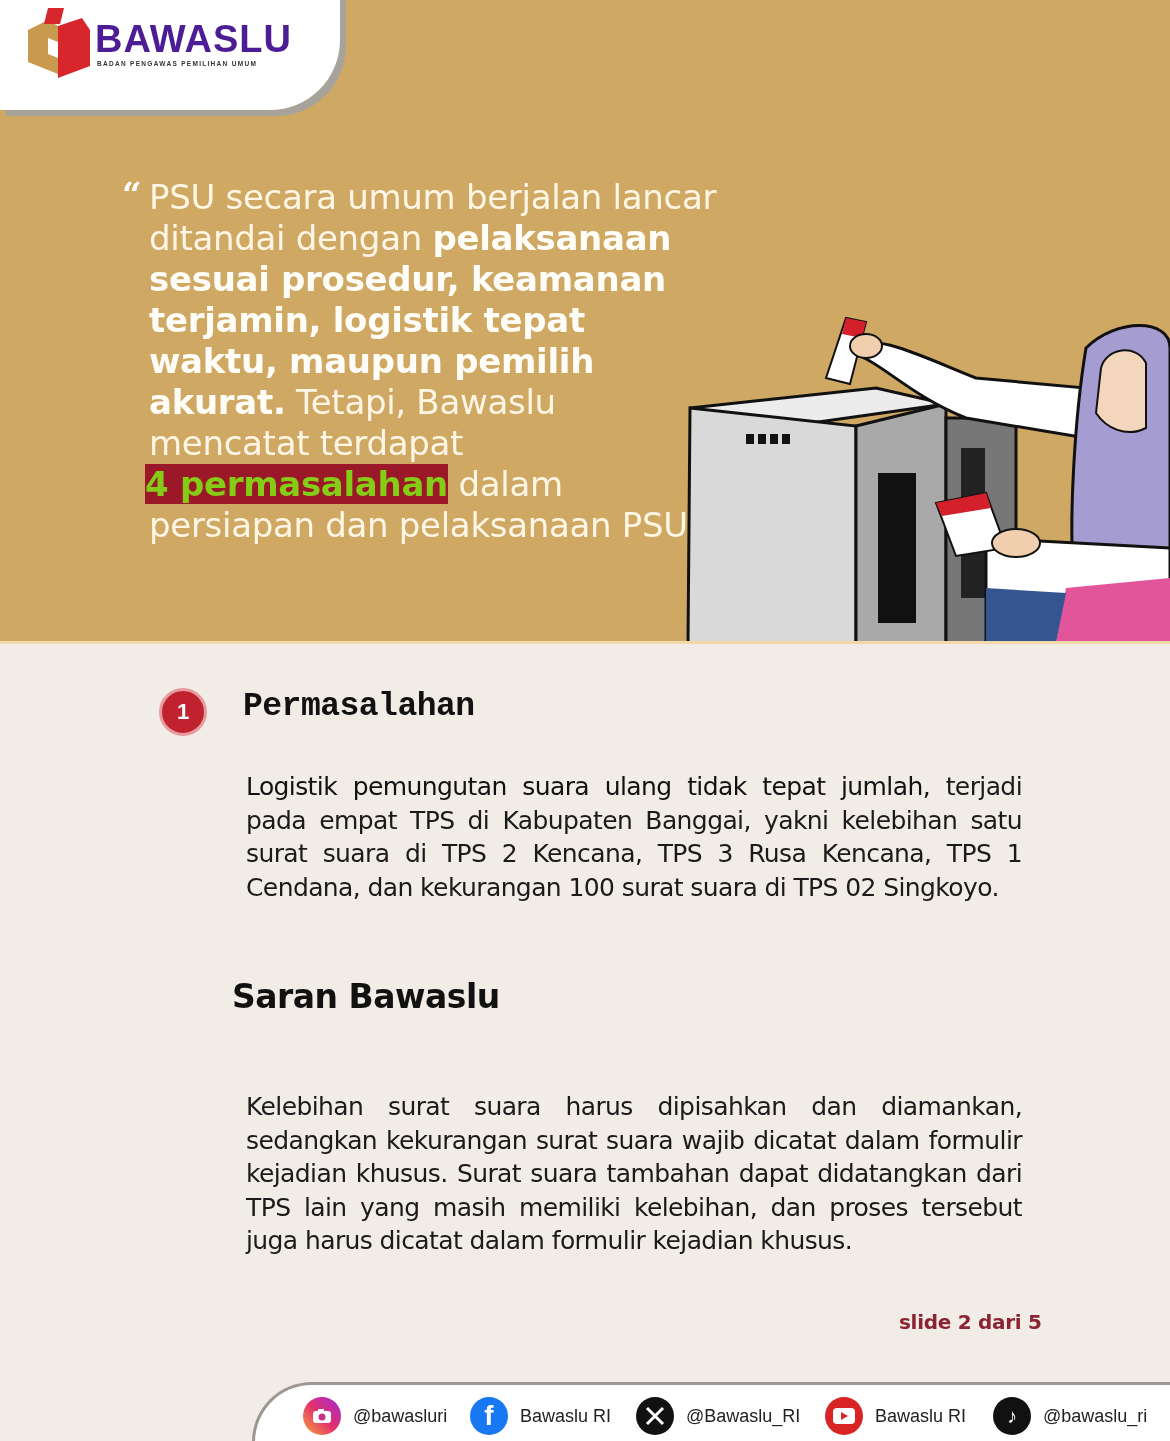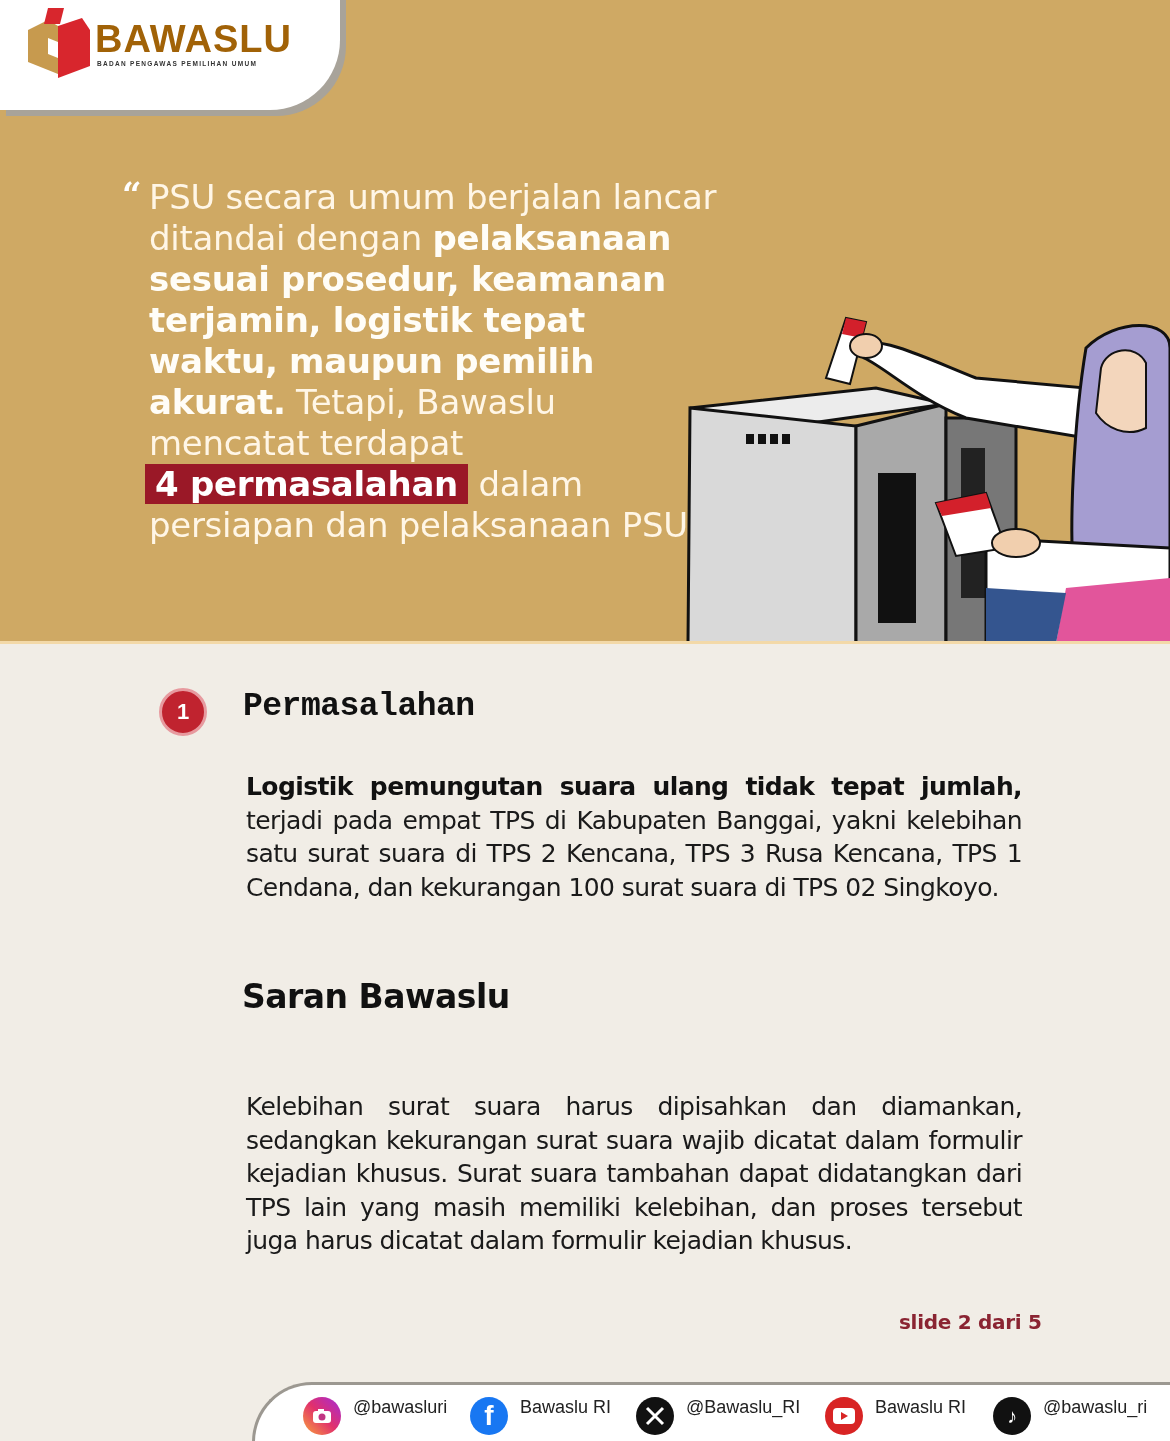--- a/index.html
+++ b/index.html
@@ -4,47 +4,47 @@
 <style>
   * { margin: 0; padding: 0; box-sizing: border-box; }
   html, body { width: 1170px; height: 1441px; overflow: hidden; }
   body { position: relative; background: #f1ede6; font-family: "DejaVu Sans", sans-serif; }
 
   .top { position: absolute; left: 0; top: 0; width: 1170px; height: 643px; background: #cfa964; overflow: hidden; }
   .top-edge { position: absolute; left: 0; top: 641px; width: 1170px; height: 3px; background: #f3d9a8; }
 
   .logo-card { position: absolute; left: 0; top: -40px; width: 340px; height: 150px; background: #ffffff; border-radius: 0 0 70px 0; box-shadow: 6px 6px 0 #a8a39a; }
   .logo-mark { position: absolute; left: 24px; top: 8px; width: 70px; height: 72px; }
-  .logo-word { position: absolute; left: 95px; top: 18px; font-family: "Liberation Sans", sans-serif; font-weight: 700; font-size: 38px; letter-spacing: 1px; color: #a16207; }
+  .logo-word { position: absolute; left: 95px; top: 18px; font-family: "Liberation Sans", sans-serif; font-weight: 700; font-size: 38px; letter-spacing: 1px; color: #4c1d95; }
   .logo-sub { position: absolute; left: 97px; top: 60px; font-family: "Liberation Sans", sans-serif; font-weight: 700; font-size: 6.5px; letter-spacing: 1.3px; color: #333; }
 
   .ayo { position: absolute; left: 1030px; top: 6px; width: 126px; height: 122px; }
   .ayo-card { position: absolute; left: 24px; top: 22px; width: 98px; height: 100px; background: #fff; border: 3px solid #fff; box-shadow: 0 0 0 3px #fff; }
   .ayo-text { position: absolute; right: 10px; font-family: "Liberation Sans", sans-serif; font-weight: 700; line-height: 1; transform: scaleX(0.72); transform-origin: right; }
   .ayo-t1 { top: 30px; font-size: 30px; color: #111; }
   .ayo-t2 { top: 60px; font-size: 30px; color: #d3202b; }
   .ayo-t3 { top: 88px; font-size: 28px; color: #111; }
 
   .quote-mark { position: absolute; left: 122px; top: 174px; font-size: 34px; color: #fff; font-weight: 700; font-family: "DejaVu Serif", serif; }
   .quote { position: absolute; left: 149px; top: 177px; width: 570px; font-size: 34px; line-height: 41px; color: #fff6e6; font-family: "DejaVu Sans", sans-serif; letter-spacing: -0.3px; }
   .quote b { font-weight: 700; color: #fffdf7; }
-  .quote .hl { background: #9a1827; color: #ffffff; font-weight: 700; padding: 0 10px; margin-left: -4px; text-align: right; }
+  .quote .hl { background: #9a1827; color: #84cc16; font-weight: 700; padding: 0 0; margin-left: -4px; text-align: right; }
 
   .illus { position: absolute; left: 686px; top: 308px; width: 484px; height: 335px; }
   .num-badge { position: absolute; left: 159px; top: 688px; width: 48px; height: 48px; border-radius: 50%; background: #c0232f; border: 3px solid #e79a9f; color: #fff; font-weight: 700; font-size: 22px; display: flex; align-items: center; justify-content: center; font-family: "Liberation Sans", sans-serif; }
   .h1 { position: absolute; left: 243px; top: 688px; font-size: 33px; font-weight: 700; color: #111; font-family: Liberation Mono, monospace; letter-spacing: -0.5px; }
   .p1 { position: absolute; left: 246px; top: 770px; width: 776px; font-size: 25px; line-height: 33.6px; text-align: justify; color: #1a1a1a; letter-spacing: -0.6px; }
-  .p1 b { font-weight: 700; color: #111; }
-  .h2 { position: absolute; left: 242px; top: 977px; font-size: 33px; font-weight: 700; color: #111; letter-spacing: -0.5px; }
+  .p1 b { font-weight: 400; color: #111; }
+  .h2 { position: absolute; left: 232px; top: 977px; font-size: 33px; font-weight: 700; color: #111; letter-spacing: -0.5px; }
   .p2 { position: absolute; left: 246px; top: 1056px; width: 776px; font-size: 25px; line-height: 33.6px; text-align: justify; color: #1a1a1a; letter-spacing: -0.6px; margin-top: 34px; }
 
   .slide { position: absolute; left: 899px; top: 1310px; font-size: 20px; font-weight: 700; color: #8a2432; font-family: "DejaVu Sans", sans-serif; letter-spacing: -0.3px; }
 
   .footer { position: absolute; left: 252px; top: 1382px; width: 940px; height: 80px; background: #fff; border: 3px solid #9c9891; border-right: none; border-bottom: none; border-radius: 60px 0 0 0; }
-  .social { position: absolute; top: 1397px; display: flex; gap: 12px; font-family: "Liberation Sans", sans-serif; font-size: 18px; color: #222; }
+  .social { position: absolute; top: 1397px; display: flex; align-items: center; gap: 12px; font-family: "Liberation Sans", sans-serif; font-size: 18px; color: #222; }
   .soc-icon { width: 38px; height: 38px; border-radius: 50%; display: flex; align-items: center; justify-content: center; color: #fff; font-weight: 700; }
   .ig { background: linear-gradient(45deg, #f9a43a, #e1306c 50%, #a42bd8); }
   .fb { background: #1877f2; font-size: 28px; font-family: "Liberation Sans", sans-serif; }
   .xx { background: #111; font-size: 22px; }
   .yt { background: #d82424; }
   .tt { background: #111; font-size: 20px; }
 </style>
 </head>
 <body>
 

